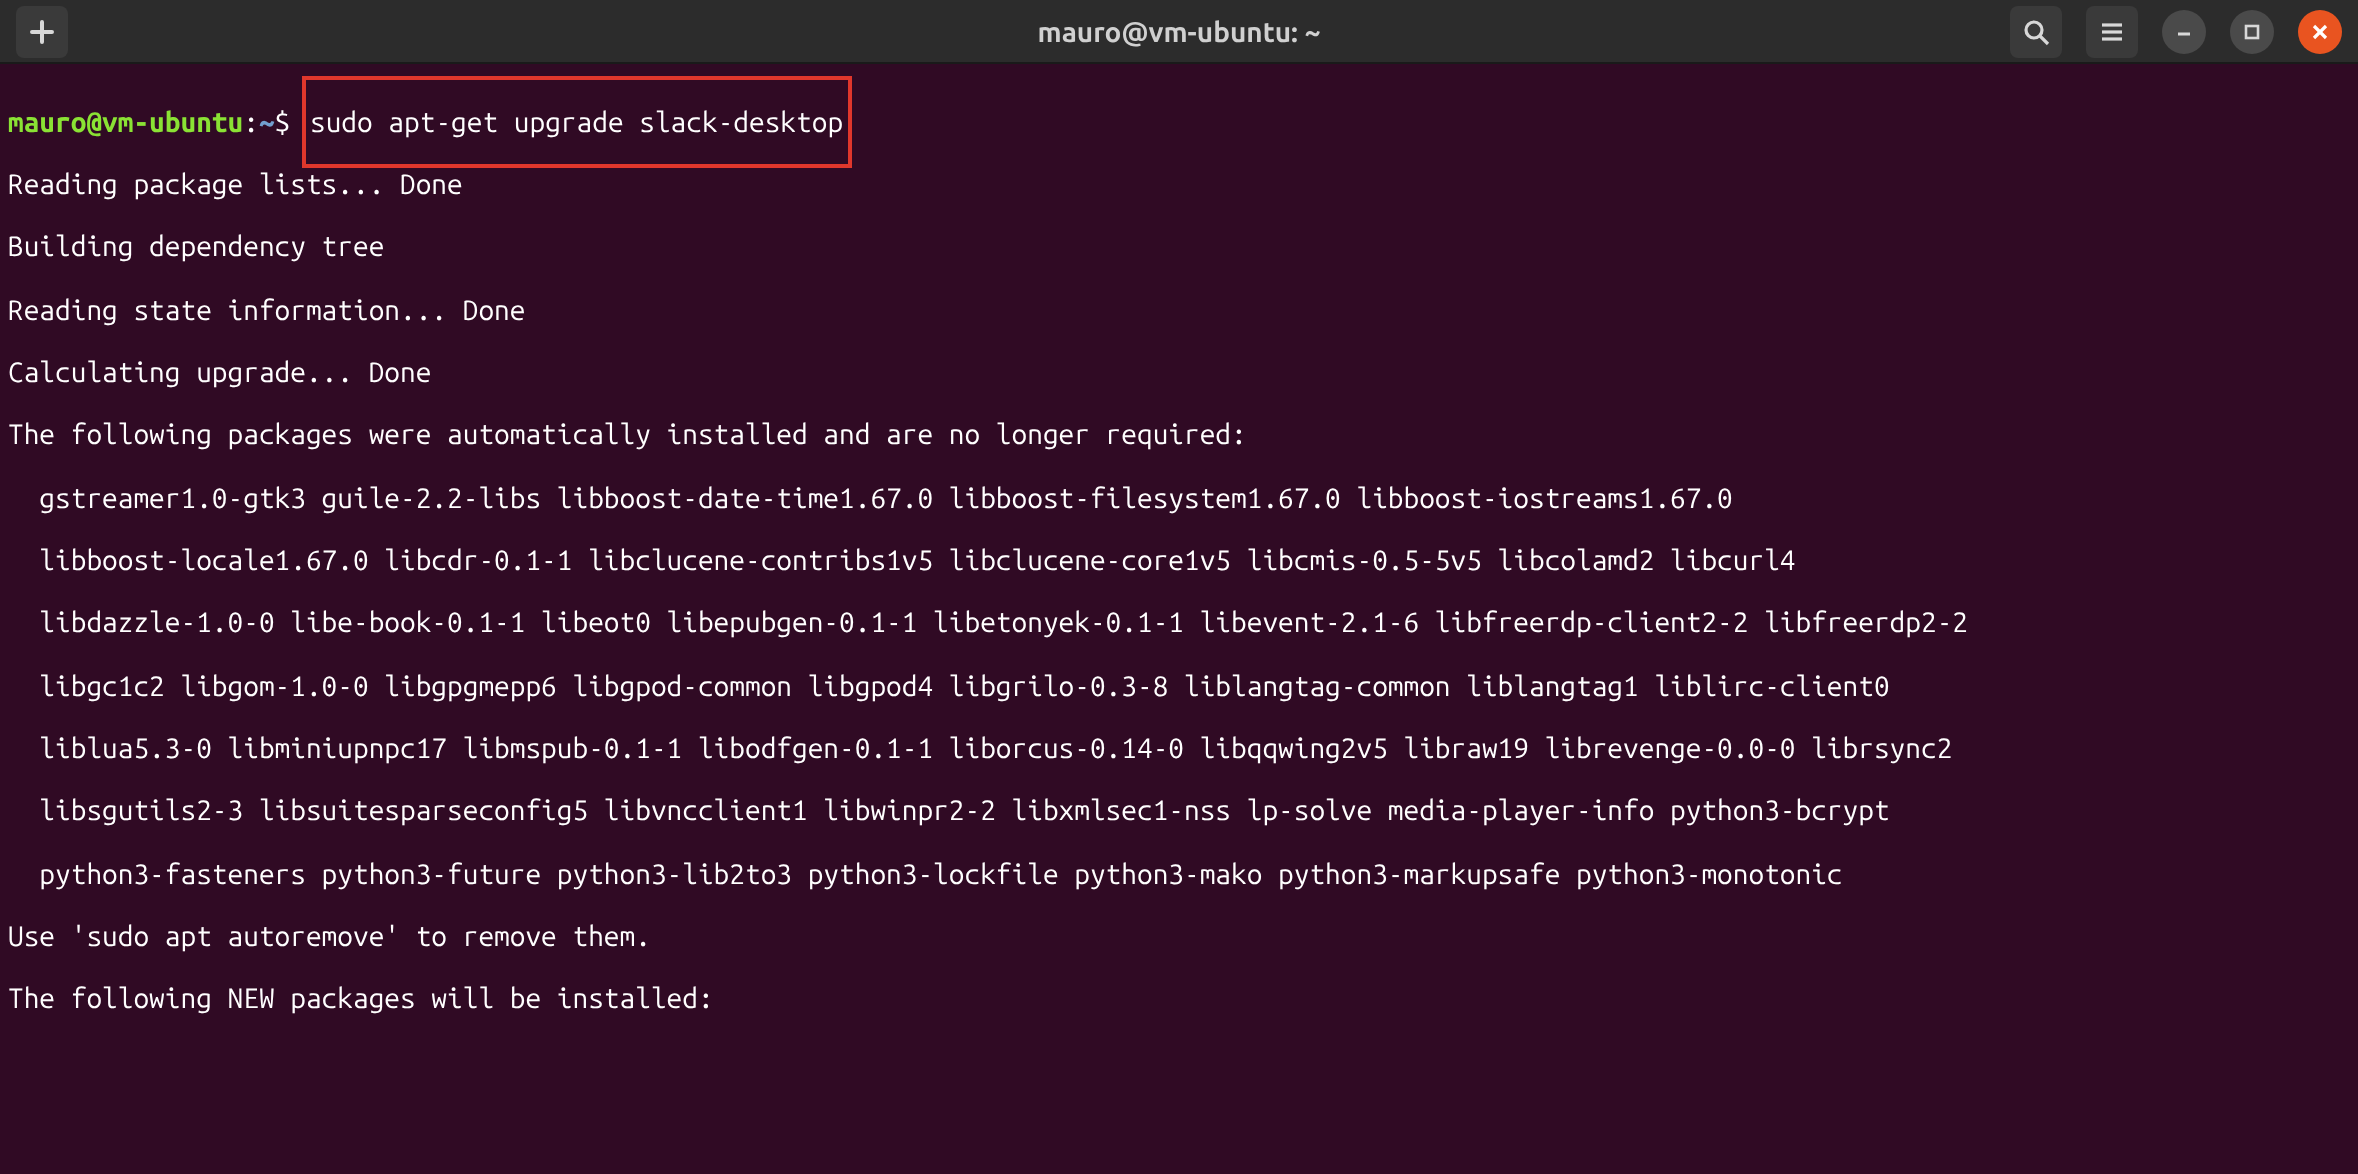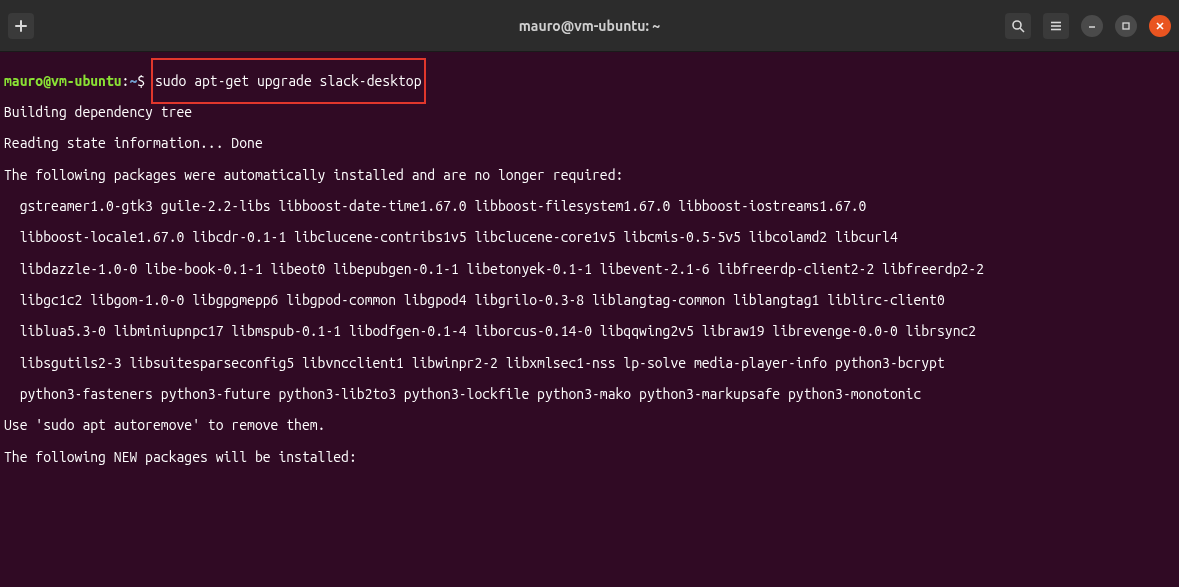--- a/index.html
+++ b/index.html
@@ -6,21 +6,21 @@
 body {
   width: 1179px;
   height: 587px;
   background: #300a24;
   font-family: "Ubuntu Mono", "DejaVu Sans Mono", monospace;
   font-size: 14px;
   color: #ffffff;
   overflow: hidden;
 }
 .titlebar {
-  height: 52px;
+  height: 32px;
   background: #2c2c2c;
   display: flex;
   align-items: center;
   padding: 0 8px;
   border-bottom: 1px solid #1a1a1a;
 }
 .titlebar-left {
   display: flex;
   align-items: center;
   gap: 10px;
@@ -123,28 +123,30 @@
       <svg width="10" height="10" viewBox="0 0 10 10">
           <line x1="2" y1="2" x2="8" y2="8" stroke="#fff" stroke-width="1.6"></line>
           <line x1="8" y1="2" x2="2" y2="8" stroke="#fff" stroke-width="1.6"></line>
         </svg>
     </div>
   </div>
 </div>
 
 <div class="terminal">
 <div><span class="prompt-user">mauro@vm-ubuntu</span><span class="prompt-colon">:</span><span class="prompt-path">~</span><span class="prompt-sym">$</span> <span class="cmd-highlight">sudo apt-get upgrade slack-desktop</span></div>
+<div>Reading package lists... Done</div>
 <div>Building dependency tree</div>
 <div>Reading state information... Done</div>
+<div>Calculating upgrade... Done</div>
 <div>The following packages were automatically installed and are no longer required:</div>
 <div>  gstreamer1.0-gtk3 guile-2.2-libs libboost-date-time1.67.0 libboost-filesystem1.67.0 libboost-iostreams1.67.0</div>
 <div>  libboost-locale1.67.0 libcdr-0.1-1 libclucene-contribs1v5 libclucene-core1v5 libcmis-0.5-5v5 libcolamd2 libcurl4</div>
 <div>  libdazzle-1.0-0 libe-book-0.1-1 libeot0 libepubgen-0.1-1 libetonyek-0.1-1 libevent-2.1-6 libfreerdp-client2-2 libfreerdp2-2</div>
 <div>  libgc1c2 libgom-1.0-0 libgpgmepp6 libgpod-common libgpod4 libgrilo-0.3-8 liblangtag-common liblangtag1 liblirc-client0</div>
-<div>  liblua5.3-0 libminiupnpc17 libmspub-0.1-1 libodfgen-0.1-4 liborcus-0.14-0 libqqwing2v5 libraw19 librevenge-0.0-0 librsync2</div>
+<div>  liblua5.3-0 libminiupnpc17 libmspub-0.1-1 libodfgen-0.1-1 liborcus-0.14-0 libqqwing2v5 libraw19 librevenge-0.0-0 librsync2</div>
 <div>  libsgutils2-3 libsuitesparseconfig5 libvncclient1 libwinpr2-2 libxmlsec1-nss lp-solve media-player-info python3-bcrypt</div>
 <div>  python3-fasteners python3-future python3-lib2to3 python3-lockfile python3-mako python3-markupsafe python3-monotonic</div>
 <div>Use 'sudo apt autoremove' to remove them.</div>
 <div>The following NEW packages will be installed:</div>
 
 
 
 
 
 

